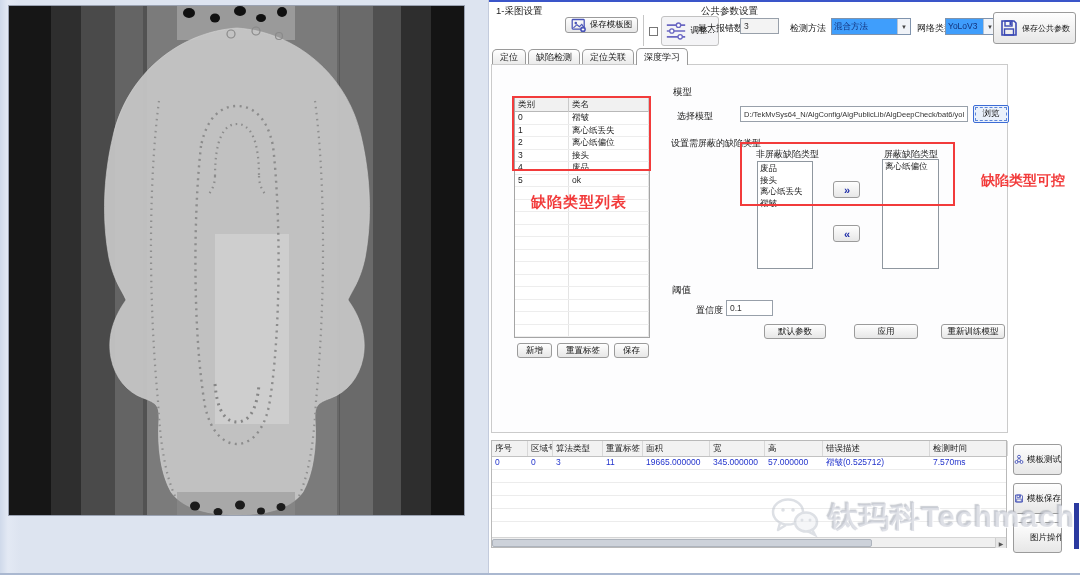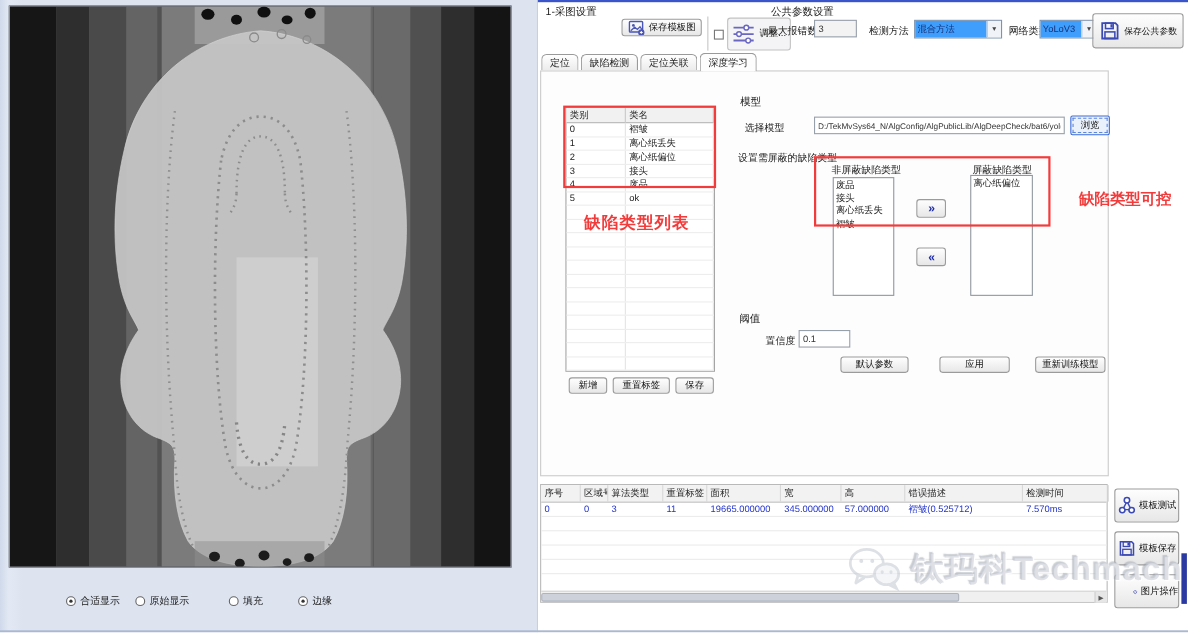--- a/index.html
+++ b/index.html
@@ -53,21 +53,21 @@
   .rtable { position:absolute; left:2px; top:440px; width:516px; height:108px; background:#fff; border:1px solid #b9b9b9; }
   .rhead,.rrow { display:grid; grid-template-columns:36px 25px 50px 40px 67px 55px 58px 107px 78px; }
   .rhead { height:16px; background:#f2f2f2; border-bottom:1px solid #c2c2c2; }
   .rhead div { font-size:8.5px; color:#222; padding:2px 3px; border-right:1px solid #d8d8d8; white-space:nowrap; overflow:hidden; }
   .rrow { height:13px; border-bottom:1px solid #ececec; }
   .rrow div { font-size:8.5px; color:#2233cc; padding:0 3px; white-space:nowrap; overflow:hidden; }
   .hscroll { position:absolute; left:0; bottom:0; width:514px; height:10px; background:#f0f0f0; border-top:1px solid #d5d5d5; }
   .hthumb { position:absolute; left:0; top:1px; width:380px; height:8px; background:#cdd2da; border:1px solid #aeb4bd; border-radius:2px; }
   .harrow { position:absolute; right:0; top:0; width:11px; height:10px; font-size:6px; color:#555; display:flex; align-items:center; justify-content:center; background:#e6e6e6; border-left:1px solid #cfcfcf; }
 
-  .sidebtn { position:absolute; left:524px; width:59px; height:31px; }
+  .sidebtn { position:absolute; left:524px; width:49px; height:31px; }
   .bluebar { position:absolute; left:585px; top:503px; width:5px; height:46px; background:#2b3aa0; }
 
   .watermark { position:absolute; left:770px; top:496px; display:flex; align-items:center; gap:6px; z-index:9; pointer-events:none; }
   .wm-text { font-size:30px; font-weight:bold; letter-spacing:1px; color:rgba(196,201,211,0.55); text-shadow:1px 1px 1px rgba(255,255,255,0.95), -1px -1px 1px rgba(140,146,158,0.45); }
 
   .browse { background:#eaf1fb; border:1px solid #3c6cd6; outline:1px dashed #5d86da; outline-offset:-3px; border-radius:2px; }
 </style>
 </head>
 <body>
 
@@ -123,38 +123,20 @@
 
         <rect x="168" y="486" width="118" height="23" fill="#8f8f8f" opacity="0.5"></rect>
         <ellipse cx="186" cy="500" rx="5" ry="4.5" fill="#1c1c1c"></ellipse>
         <ellipse cx="209" cy="506" rx="4.5" ry="4" fill="#1c1c1c"></ellipse>
         <ellipse cx="231" cy="499" rx="5" ry="4.5" fill="#1c1c1c"></ellipse>
         <ellipse cx="252" cy="505" rx="4" ry="3.5" fill="#1c1c1c"></ellipse>
         <ellipse cx="272" cy="501" rx="4.5" ry="4" fill="#1c1c1c"></ellipse>
       </svg>
     </div>
 
-    <div class="display-row">
-      <div class="radio-item" style="left:60px;top:2px;">
-        <span class="radio on"></span>
-        <span>合适显示</span>
-      </div>
-      <div class="radio-item" style="left:123px;top:2px;">
-        <span class="radio"></span>
-        <span>原始显示</span>
-      </div>
-      <div class="radio-item" style="left:208px;top:2px;">
-        <span class="radio"></span>
-        <span>填充</span>
-      </div>
-      <div class="radio-item" style="left:271px;top:2px;">
-        <span class="radio on"></span>
-        <span>边缘</span>
-      </div>
-    </div>
   </div>
 
   <div class="rp">
     <div class="topline"></div>
 
     <div class="grouplabel" style="left:7px;top:5px;">1-采图设置</div>
     <div class="btn" style="left:76px;top:17px;width:73px;height:16px;">
       <svg width="16" height="15" viewBox="0 0 20 18">
         <rect x="1.5" y="1.5" width="15" height="12" rx="1" fill="none" stroke="#4a55b8" stroke-width="1.6"></rect>
         <circle cx="6" cy="6" r="1.6" fill="#4a55b8"></circle>

